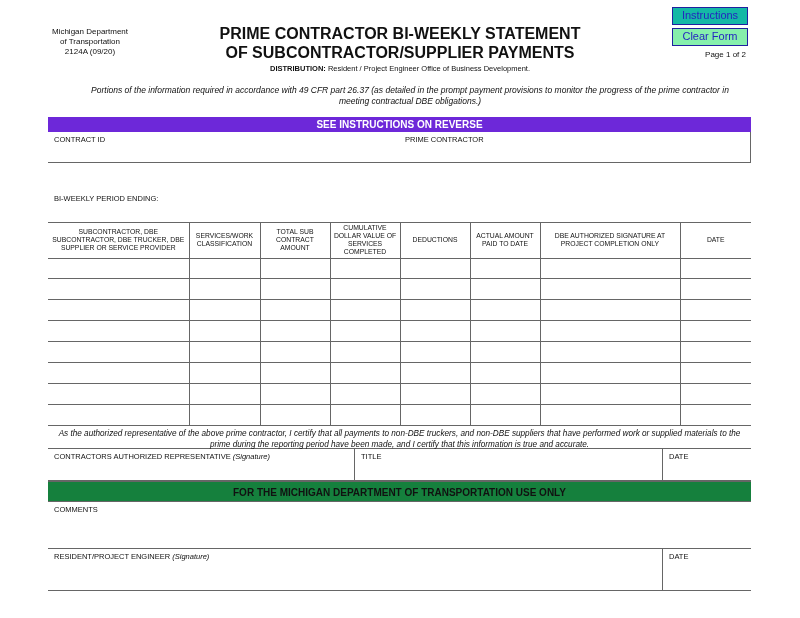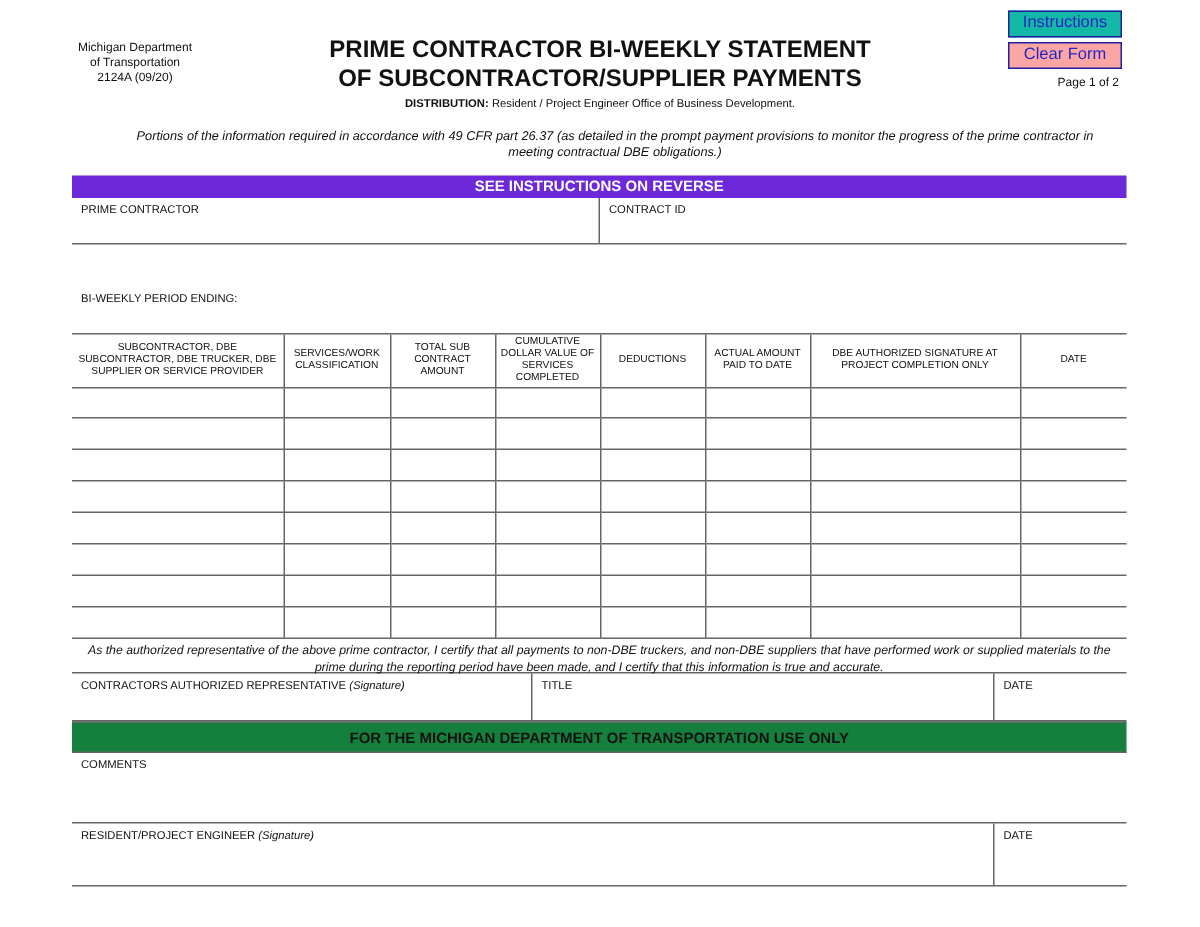--- a/index.html
+++ b/index.html
@@ -5,21 +5,21 @@
     * { box-sizing: border-box; margin: 0; padding: 0; }
     html, body { width: 800px; height: 618px; background: #ffffff; overflow: hidden; }
     body { position: relative; font-family: "Liberation Sans", sans-serif; color: #111; }
 
     .dept { position: absolute; left: 40px; top: 27px; width: 100px; text-align: center; font-size: 8px; line-height: 10px; }
     .title { position: absolute; left: 200px; top: 24px; width: 400px; text-align: center; font-size: 16px; font-weight: bold; line-height: 19px; }
     .distribution { position: absolute; left: 200px; top: 64px; width: 400px; text-align: center; font-size: 7.5px; }
     .distribution b { font-weight: bold; }
     .btn { position: absolute; left: 672px; width: 76px; height: 18px; border: 1.5px solid #2020a0; font-size: 11px; color: #2525c0; text-align: center; line-height: 15px; cursor: pointer; }
     .btn-instr { top: 7px; background: #14b8a6; }
-    .btn-clear { top: 28px; background: #fca5a5; }
+    .btn-clear { top: 28px; background: #86efac; }
     .pageno { position: absolute; left: 690px; top: 50px; width: 56px; text-align: right; font-size: 8px; }
     .intro { position: absolute; left: 90px; top: 85px; width: 640px; text-align: center; font-size: 8.5px; font-style: italic; line-height: 11px; }
 
     .form { position: absolute; left: 48px; top: 117px; width: 703px; }
     .blackbar { height: 15px; background: #6d28d9; color: #fff; font-size: 10px; font-weight: bold; text-align: center; line-height: 15px; }
     .row { display: flex; border-bottom: 1px solid #666; }
     .cell { font-size: 7.5px; padding: 3px 6px; position: relative; }
     .vdiv { border-right: 1px solid #666; }
     .checkbox { display: inline-block; width: 7px; height: 7px; border: 1px solid #333; vertical-align: -1px; margin-right: 5px; }
 
@@ -53,25 +53,25 @@
 <div class="btn btn-instr">Instructions</div>
 <div class="btn btn-clear">Clear Form</div>
 <div class="pageno">Page 1 of 2</div>
 
 <div class="intro">Portions of the information required in accordance with 49 CFR part 26.37 (as detailed in the prompt payment provisions to monitor the progress of the prime contractor in meeting contractual DBE obligations.)</div>
 
 <div class="form">
   <div class="blackbar">SEE INSTRUCTIONS ON REVERSE</div>
 
   <div class="row" style="height:31px;">
+    <div class="cell" style="flex:1;">
+      <span>CONTRACT ID</span>
+    </div>
     <div class="cell vdiv" style="width:352px;">
       <span>PRIME CONTRACTOR</span>
-    </div>
-    <div class="cell" style="flex:1;">
-      <span>CONTRACT ID</span>
     </div>
   </div>
 
   <div class="row" style="height:32px;margin-top:28px;">
     <div class="cell" style="width:480px;">
       <span>BI-WEEKLY PERIOD ENDING:</span>
     </div>
   </div>
 
   <table class="grid">

